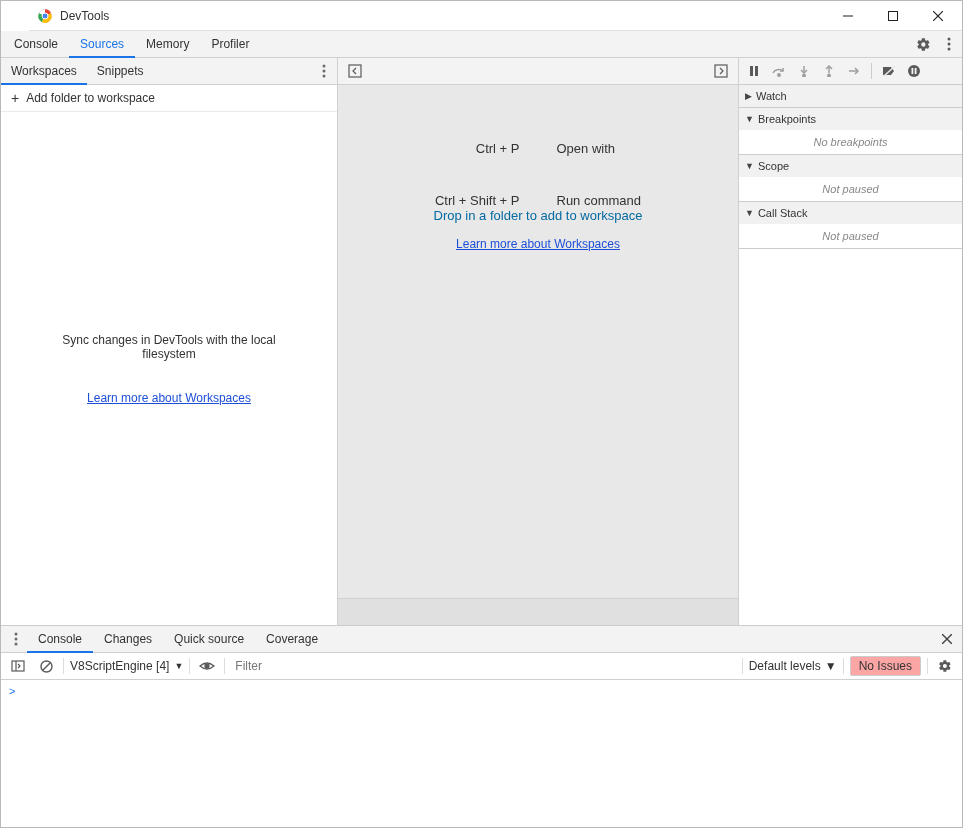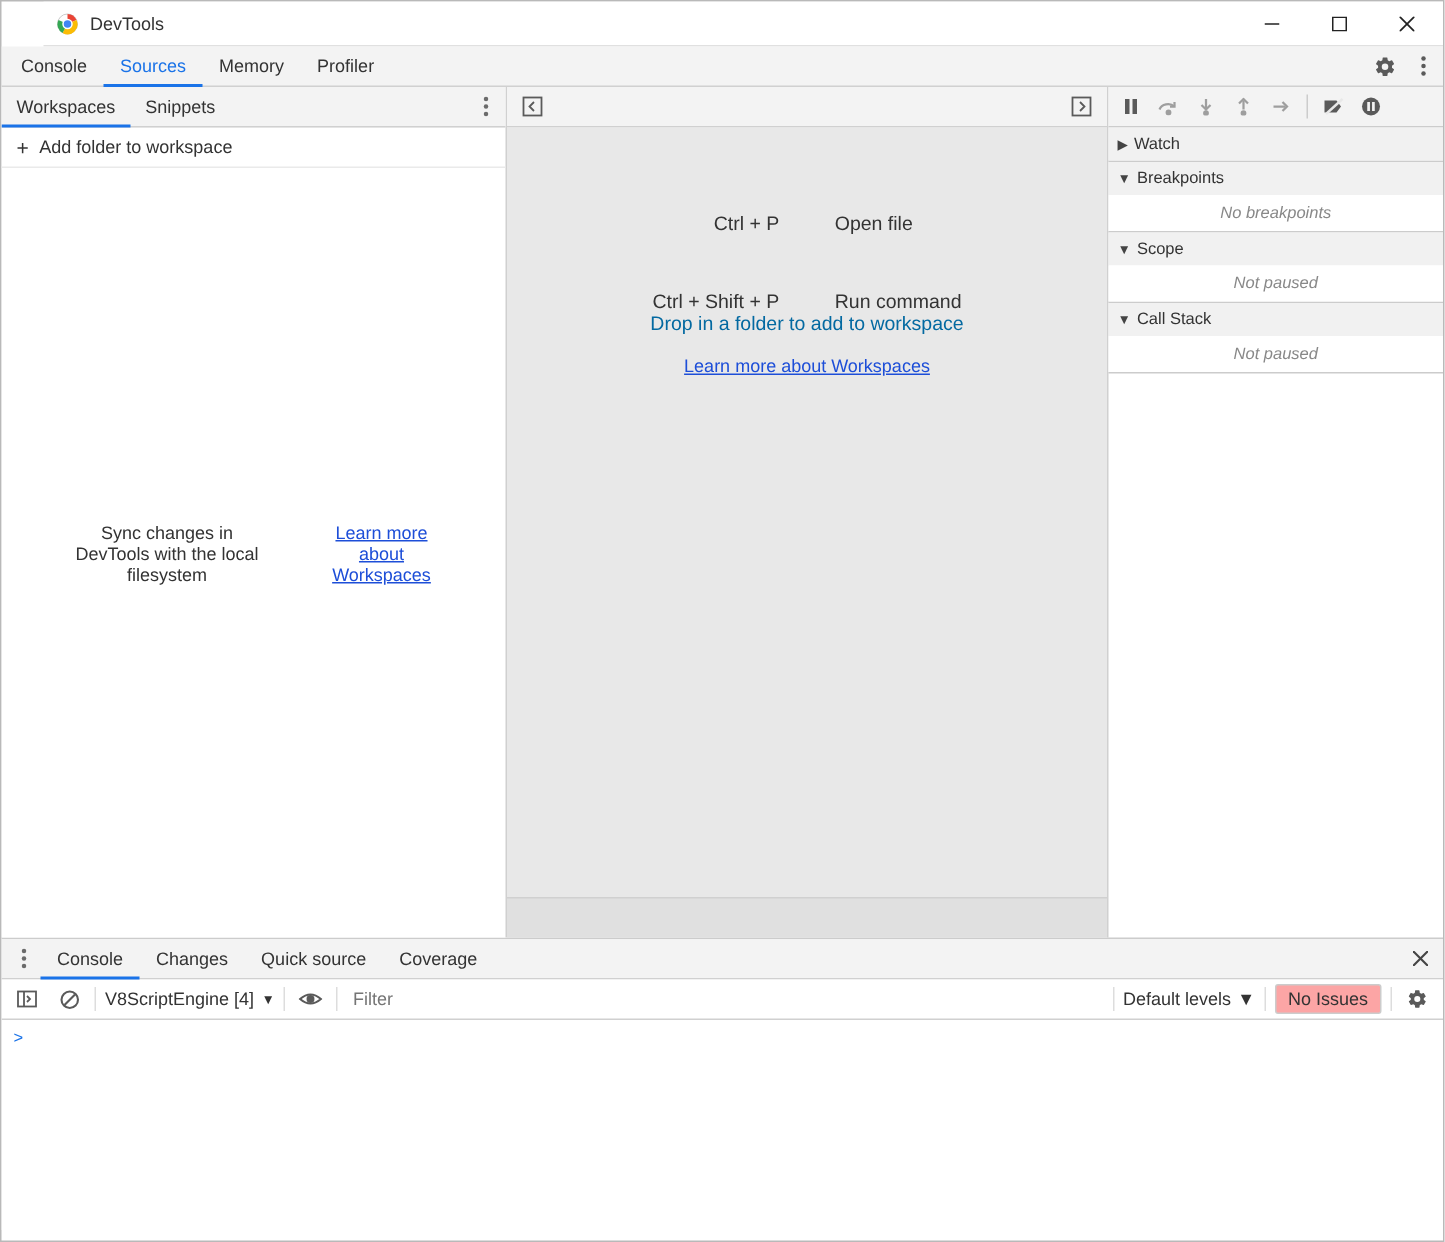--- a/index.html
+++ b/index.html
@@ -18,21 +18,21 @@
   .maintabs .iconbtn { width: 26px; display: flex; align-items: center; justify-content: center; color: #5a5a5a; }
   .content { display: flex; height: 567px; }
   .sidebar { width: 337px; border-right: 1px solid #d0d0d0; display: flex; flex-direction: column; background: #fff; }
   .subtabs { display: flex; align-items: center; height: 27px; border-bottom: 1px solid #d0d0d0; background: #f3f3f3; }
   .subtabs .tab { padding: 0 10px; display: flex; align-items: center; height: 100%; position: relative; color: #333; }
   .subtabs .tab.active::after { content: ""; position: absolute; left: 0; right: 0; bottom: -1px; height: 2px; background: #1a73e8; }
   .subtabs .spacer { flex: 1; }
   .subtabs .iconbtn { width: 26px; display: flex; align-items: center; justify-content: center; color: #6b6b6b; }
   .addfolder { height: 27px; display: flex; align-items: center; padding: 0 10px; gap: 7px; color: #333; border-bottom: 1px solid #eaeaea; }
   .addfolder .plus { font-size: 14px; }
-  .sidebar-body { flex: 1; display: flex; flex-direction: row; align-items: center; justify-content: center; padding: 0 40px; text-align: center; gap: 30px; }
+  .sidebar-body { flex: 1; display: flex; flex-direction: column; align-items: center; justify-content: center; padding: 0 40px; text-align: center; gap: 30px; }
   .sidebar-body .msg { color: #333; font-size: 12px; }
   .linkblue { color: #1d4ed8; text-decoration: underline; font-size: 12px; }
   .editor { flex: 1; display: flex; flex-direction: column; }
   .editor-toolbar { height: 27px; display: flex; align-items: center; background: #f3f3f3; border-bottom: 1px solid #d0d0d0; padding: 0 6px; }
   .editor-toolbar .spacer { flex: 1; }
   .iconbtn-sm { width: 22px; height: 22px; display: flex; align-items: center; justify-content: center; color: #5a5a5a; }
   .editor-body { flex: 1; background: #e8e8e8; display: flex; flex-direction: column; align-items: center; justify-content: flex-start; padding-top: 56px; }
   .shortcut-grid { display: grid; grid-template-columns: auto auto; column-gap: 28px; row-gap: 12px; font-size: 13px; color: #333; margin-bottom: 0; gap: 37px; }
   .shortcut-grid .key { text-align: right; white-space: nowrap; }
   .shortcut-grid .desc { text-align: left; }
@@ -152,21 +152,21 @@
       <div class="iconbtn-sm">
         <svg width="14" height="14" viewBox="0 0 14 14" fill="none" stroke="#5a5a5a" stroke-width="1.2">
             <rect x="1" y="1" width="12" height="12"></rect>
             <polyline points="6,4 9,7 6,10"></polyline>
           </svg>
       </div>
     </div>
     <div class="editor-body">
       <div class="shortcut-grid">
         <div class="key">Ctrl + P</div>
-        <div class="desc">Open file</div>
+        <div class="desc">Open with</div>
         <div class="key">Ctrl + Shift + P</div>
         <div class="desc">Run command</div>
       </div>
       <div class="editor-drop">Drop in a folder to add to workspace</div>
       <a class="linkblue">Learn more about Workspaces</a>
     </div>
     <div class="editor-foot"></div>
   </div>
 
   <div class="debugger">

